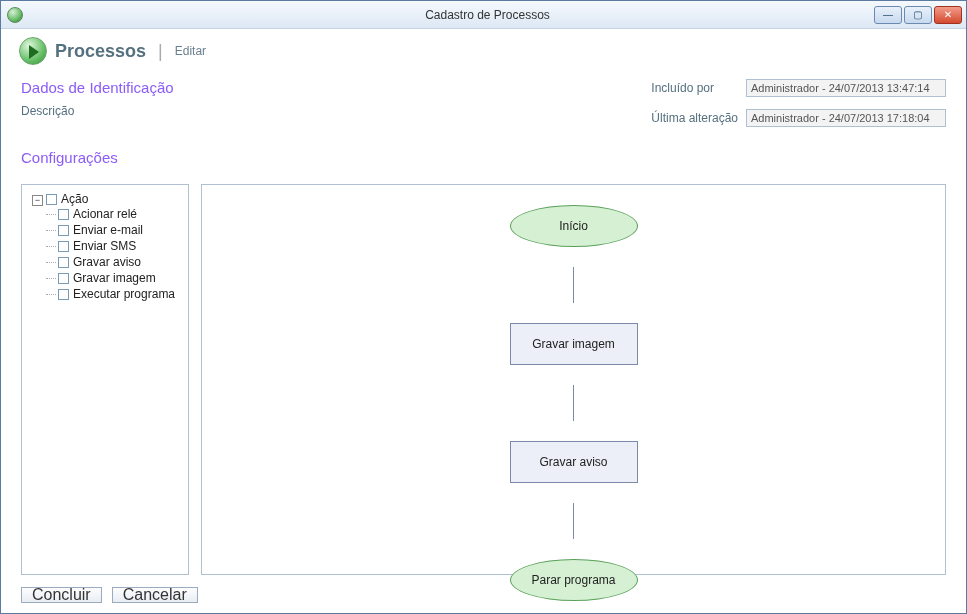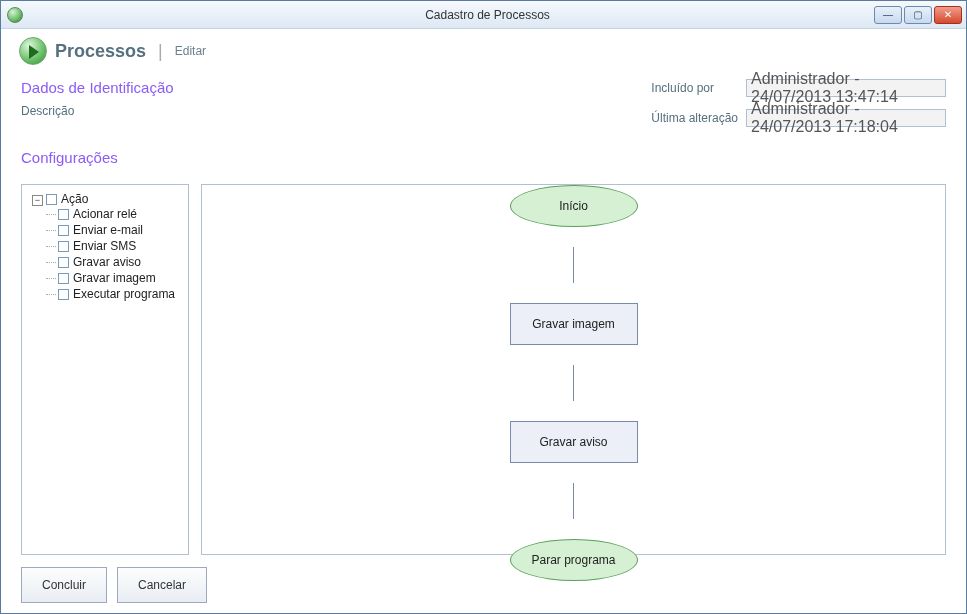--- a/index.html
+++ b/index.html
@@ -112,21 +112,21 @@
     padding: 1px 4px;
     font-size: 12px;
     color: #333;
     background:#fff;
   }
   .read-field {
     width: 200px; height: 18px;
     border: 1px solid #b0c0d0;
     background: #f3f3f3;
     padding: 1px 4px;
-    font-size: 16px;
+    font-size: 11px;
     color: #555;
     display:inline-flex; align-items:center;
   }
   .right-ident { display: grid; grid-template-columns: auto auto; gap: 12px 8px; align-items: center;}
   .config-area {
     display: flex;
     gap: 12px;
     margin-top: 10px;
     flex: 1;
   }
@@ -156,21 +156,21 @@
   .chk {
     display:inline-block; width:11px; height:11px;
     border:1px solid #7a9ab8; background:#fff;
     vertical-align:middle; margin-right:4px;
   }
   .canvas-panel {
     flex: 1;
     position: relative;
   }
   .flow {
-    position:absolute; left:0; right:0; top:0;
+    position:absolute; left:0; right:0; top:20px;
     display:flex; flex-direction:column; align-items:center;gap:20px;
   }
   .node-oval {
     width: 128px; height: 42px;
     border: 1px solid #5aa05a;
     background: #d6f0d4;
     border-radius: 50% / 50%;
     display:flex; align-items:center; justify-content:center;
     font-size:12px; color:#222;
   }
@@ -183,26 +183,26 @@
   }
   .connector {
     width:1px; height:36px; background:#7a8aa8;
   }
   .footer {
     border-top: 0px solid #ddd;
     padding: 6px 20px 10px 20px;
     display:flex; gap:10px;
   }
   .btn {
-    min-width: 74px; height: 36px;
+    min-width: 74px; height: 16px;
     border: 1px solid #9aaabf;
     background: linear-gradient(to bottom, #fdfdfe, #e8edf3);
-    font-size: 12px; color: #333;
+    font-size: 16px; color: #333;
     display:inline-flex; align-items:center; justify-content:center;
-    padding: 0 20px;
+    padding: 0 10px;
     cursor: default;
   }
 </style>
 </head>
 <body>
 
 <div class="window">
 
   <div class="titlebar">
     <div class="titlebar-icon"></div>

